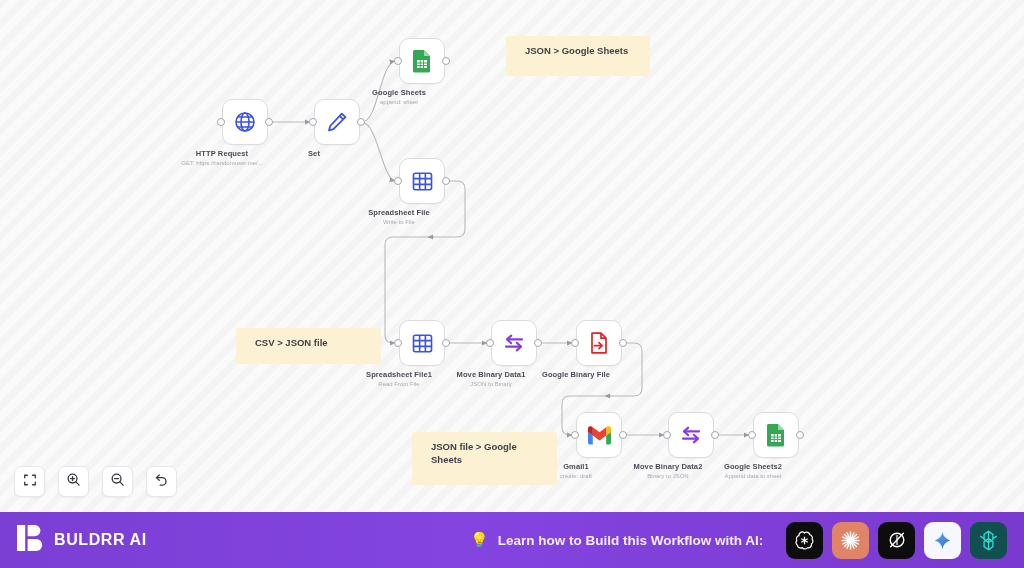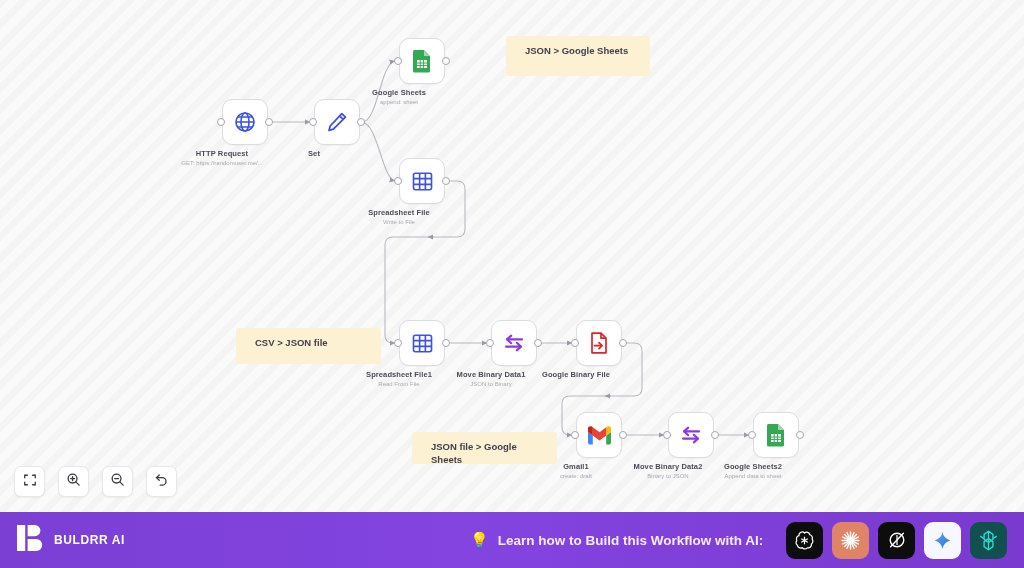--- a/index.html
+++ b/index.html
@@ -95,21 +95,21 @@
 
   
   #footer {
     position: absolute; left: 0; top: 512px;
     width: 1024px; height: 56px;
     background: linear-gradient(90deg, #7b3fd4 0%, #8344e0 45%, #7a3ad0 100%);
     display: flex; align-items: center;
   }
   #brand { display: flex; align-items: center; gap: 10px; margin-left: 17px; }
   #brand-name {
-    color: #ffffff; font-size: 12px; font-weight: bold; letter-spacing: .6px;
+    color: #ffffff; font-size: 16px; font-weight: bold; letter-spacing: .6px;
   }
   #footer-center {
     position: absolute; left: 470px; top: 0; height: 56px;
     display: flex; align-items: center; gap: 9px;
   }
   #footer-cta {
     color: #f3ecff; font-size: 13.5px; font-weight: bold; white-space: nowrap;
   }
   #ai-icons {
     position: absolute; left: 786px; top: 0; height: 56px;
@@ -158,21 +158,21 @@
         <path d="M611,396 L605,396" marker-end="url(#arwL)"></path>
 
         <path d="M624,435 L664,435" marker-end="url(#arw)"></path>
 
         <path d="M716,435 L749,435" marker-end="url(#arw)"></path>
       </g>
     </svg>
 
     <div class="sticky" style="left:506px;top:36px;width:144px;height:40px;">JSON &gt; Google Sheets</div>
     <div class="sticky" style="left:236px;top:328px;width:145px;height:36px;">CSV &gt; JSON file</div>
-    <div class="sticky" style="left:412px;top:432px;width:145px;height:32px;">JSON file &gt; Google Sheets</div>
+    <div class="sticky" style="left:412px;top:432px;width:145px;height:53px;">JSON file &gt; Google Sheets</div>
 
     <div class="node" style="left:222px;top:99px;">
       <div class="node-box">
         <span>
           <svg width="24" height="24" viewBox="0 0 24 24" fill="none" stroke="#3d52e0" stroke-width="1.6">
             <circle cx="12" cy="12" r="9"></circle>
             <ellipse cx="12" cy="12" rx="4" ry="9"></ellipse>
             <path d="M3 12h18M4.4 7h15.2M4.4 17h15.2"></path>
           </svg>
         </span>

